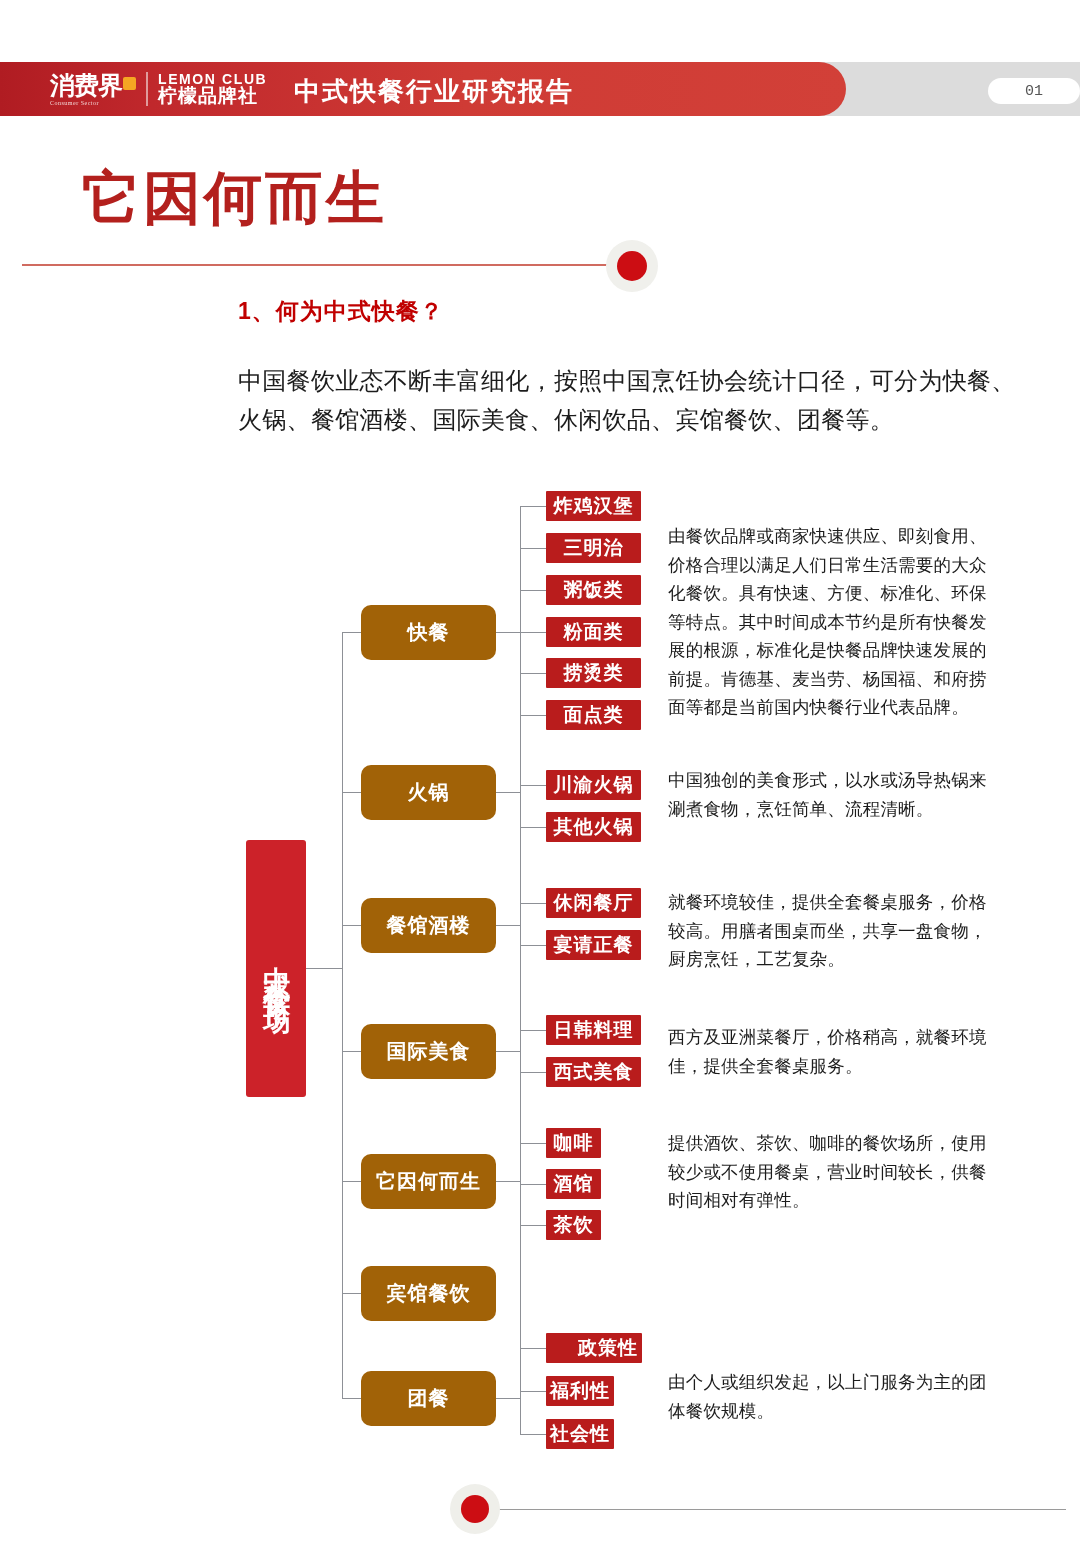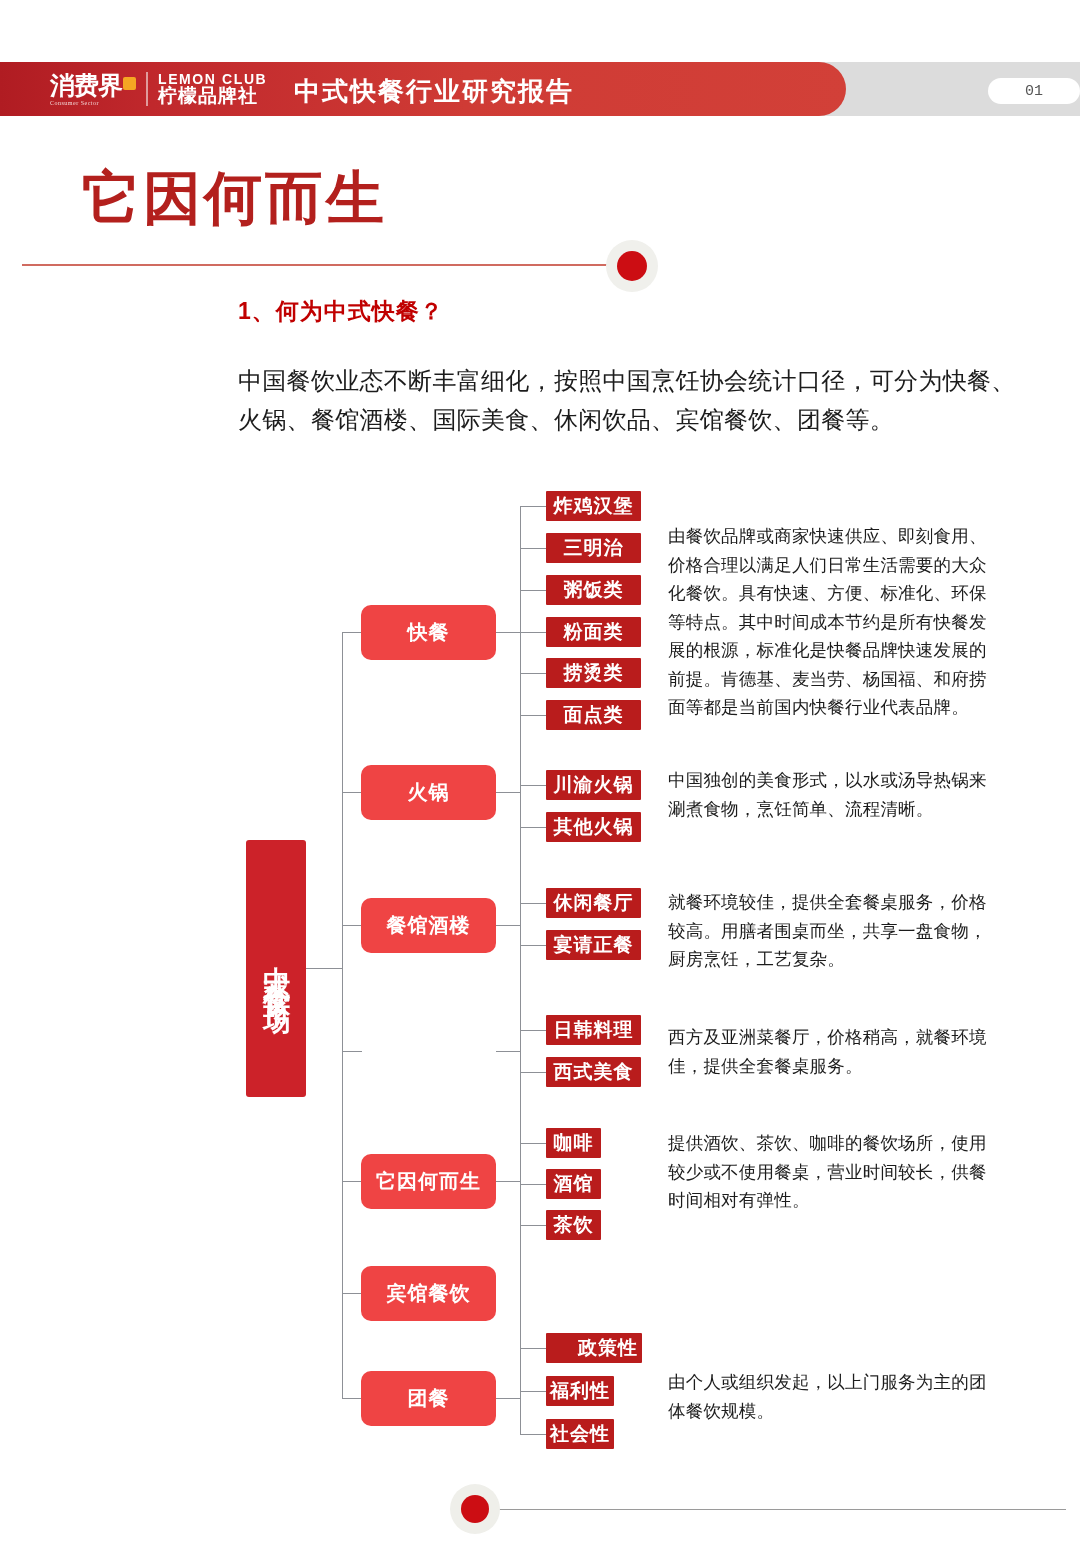--- a/index.html
+++ b/index.html
@@ -92,21 +92,21 @@
     background:#cc2229;color:#fff;border-radius:3px;
     display:flex;align-items:center;justify-content:center;
   }
   .root-node span{
     writing-mode:vertical-rl;text-orientation:upright;
     font-size:27px;font-weight:bold;letter-spacing:8px;line-height:1.1;
   }
 
   .cat-node{
     position:absolute;width:135px;height:55px;
-    background:#ef4444;color:#fff;border-radius:10px;
+    background:#a16207;color:#fff;border-radius:10px;
     display:flex;align-items:center;justify-content:center;
     font-size:20px;font-weight:bold;letter-spacing:1px;
   }
 
   .leaf-node{
     position:absolute;height:30px;
     background:#b91c1c;color:#fff;border-radius:1px;
     display:flex;align-items:center;justify-content:center;
     font-size:19px;font-weight:bold;letter-spacing:1px;
   }
@@ -225,20 +225,23 @@
   <div class="leaf-node" style="left:546px;top:888px;width:95px;">
     <span>休闲餐厅</span>
   </div>
   <div class="dg-line h" style="left:520px;top:945px;width:28px;"></div>
   <div class="leaf-node" style="left:546px;top:930px;width:95px;">
     <span>宴请正餐</span>
   </div>
   <div class="desc" style="left:668px;top:888px;">就餐环境较佳，提供全套餐桌服务，价格较高。用膳者围桌而坐，共享一盘食物，厨房烹饪，工艺复杂。</div>
 
   <div class="dg-line h" style="left:342px;top:1051px;width:20px;"></div>
+  <div class="cat-node" style="left:361px;top:1024px;">
+    <span>国际美食</span>
+  </div>
   <div class="dg-line h" style="left:496px;top:1051px;width:25px;"></div>
 
   <div class="dg-line h" style="left:520px;top:1030px;width:28px;"></div>
   <div class="leaf-node" style="left:546px;top:1015px;width:95px;">
     <span>日韩料理</span>
   </div>
   <div class="dg-line h" style="left:520px;top:1072px;width:28px;"></div>
   <div class="leaf-node" style="left:546px;top:1057px;width:95px;">
     <span>西式美食</span>
   </div>

